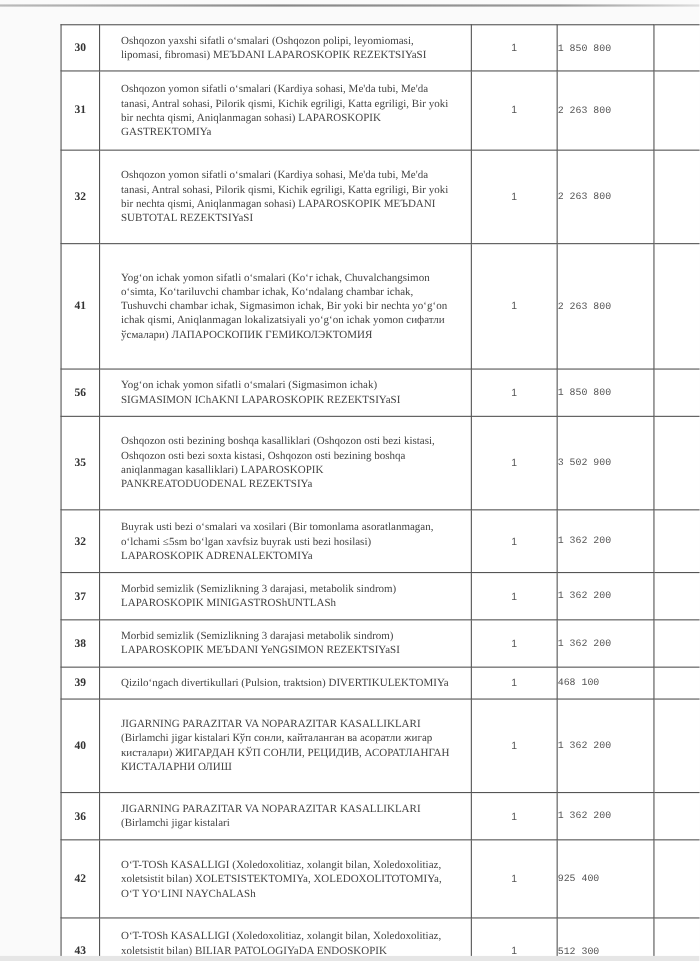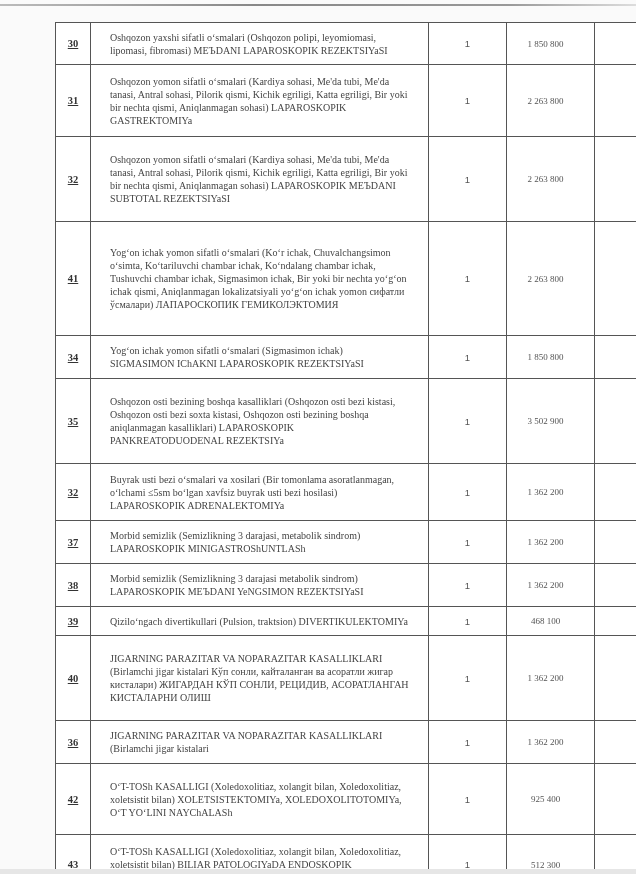--- a/index.html
+++ b/index.html
@@ -25,35 +25,35 @@
     width: 527px;
     background: #fff;
   }
   table.price td {
     border: 1px solid #555;
     padding: 0;
     vertical-align: middle;
   }
   td.num {
     width: 34px; text-align: center;
-    font-weight: bold; font-size: 10.5px; color: #333; text-decoration: underline;
+    font-weight: bold; font-size: 10.5px; color: #333;
   }
   td.desc {
     width: 299px;
     font-size: 10px; line-height: 13px;
     padding: 1px 19px !important;
     color: #444;
   }
   td.qty {
     width: 77px; text-align: center;
     font-family: "Liberation Sans", sans-serif; font-size: 9.5px; color: #555;
   }
   td.p1 {
-    width: 77px; text-align: center;
-    font-family: Liberation Serif, serif; font-size: 9px; color: #555;
+    width: 77px; text-align: left;
+    font-family: Liberation Mono, monospace; font-size: 9px; color: #555;
     padding-right: 10px !important;
   }
   td.p2 {
     width: 92px; text-align: right;
     font-family: "Liberation Sans", sans-serif; font-size: 9px; color: #555;
     padding-right: 12px !important;
   }
 </style>
 </head>
 <body>
@@ -84,21 +84,21 @@
       <td class="p2">2 943 000</td>
     </tr>
     <tr style="height:114px">
       <td class="num">41</td>
       <td class="desc">Yog‘on ichak yomon sifatli o‘smalari (Ko‘r ichak, Chuvalchangsimon o‘simta, Ko‘tariluvchi chambar ichak, Ko‘ndalang chambar ichak, Tushuvchi chambar ichak, Sigmasimon ichak, Bir yoki bir nechta yo‘g‘on ichak qismi, Aniqlanmagan lokalizatsiyali yo‘g‘on ichak yomon сифатли ўсмалари) ЛАПАРОСКОПИК ГЕМИКОЛЭКТОМИЯ</td>
       <td class="qty">1</td>
       <td class="p1">2 263 800</td>
       <td class="p2">2 943 000</td>
     </tr>
     <tr style="height:43px">
-      <td class="num">34</td>
+      <td class="num">56</td>
       <td class="desc">Yog‘on ichak yomon sifatli o‘smalari (Sigmasimon ichak) SIGMASIMON IChAKNI LAPAROSKOPIK REZEKTSIYaSI</td>
       <td class="qty">1</td>
       <td class="p1">1 850 800</td>
       <td class="p2">2 406 000</td>
     </tr>
     <tr style="height:85px">
       <td class="num">35</td>
       <td class="desc">Oshqozon osti bezining boshqa kasalliklari (Oshqozon osti bezi kistasi, Oshqozon osti bezi soxta kistasi, Oshqozon osti bezining boshqa aniqlanmagan kasalliklari) LAPAROSKOPIK PANKREATODUODENAL REZEKTSIYa</td>
       <td class="qty">1</td>
       <td class="p1">3 502 900</td>

